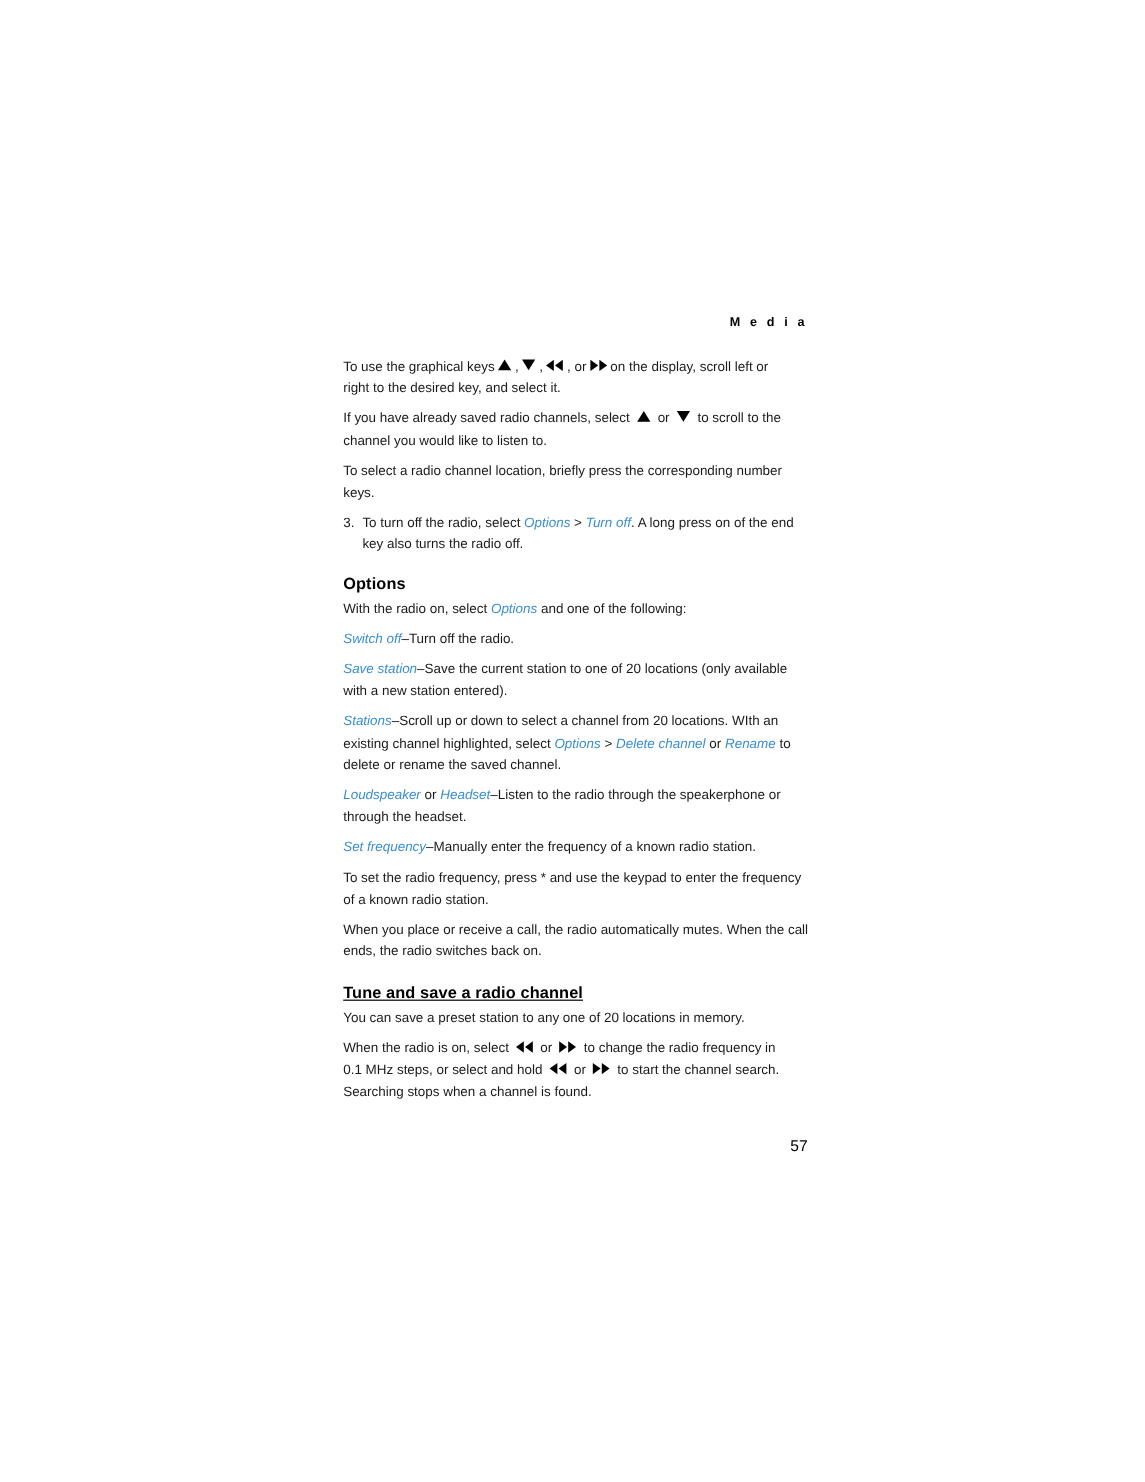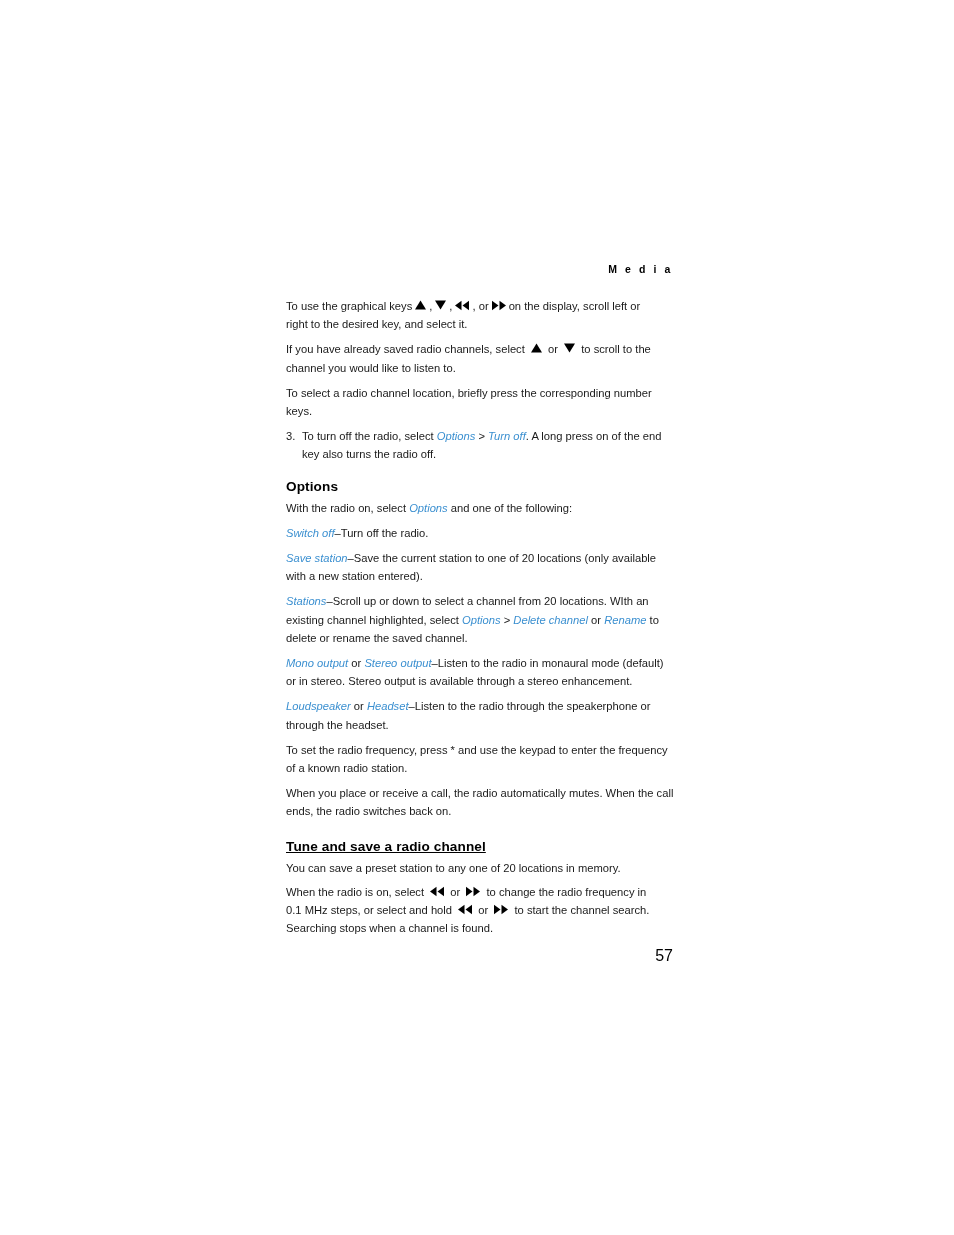--- a/index.html
+++ b/index.html
@@ -99,21 +99,21 @@
     vertical-align: -1px;
     margin: 0 2px;
   }
   .icon svg { display: block; }
   .page-number {
     position: absolute;
     left: 286px;
     top: 947px;
     width: 387px;
     text-align: right;
-    font-size: 16px;
+    font-size: 13px;
     color: #000;
   }
 </style>
 </head>
 <body>
 
 <div class="page">
 
   <div class="running-head">M e d i a</div>
 
@@ -146,24 +146,24 @@
     <h2 class="section-head">Options</h2>
 
     <p><span>With the radio on, select </span><span class="lnk">Options</span><span> and one of the following:</span></p>
 
     <p><span class="lnk">Switch off</span><span>–</span><span>Turn off the radio.</span></p>
 
     <p><span class="lnk">Save station</span><span>–</span><span>Save the current station to one of 20 locations (only available with a new station entered).</span></p>
 
     <p><span class="lnk">Stations</span><span>–</span><span>Scroll up or down to select a channel from 20 locations. WIth an existing channel highlighted, select </span><span class="lnk">Options</span><span class="gt"> &gt; </span><span class="lnk">Delete channel</span><span class="gt"> or </span><span class="lnk">Rename</span><span> to delete or rename the saved channel.</span></p>
 
-    <p><span class="lnk">Mono output</span><span> or </span><span class="lnk">Stereo output</span><span>–</span><span>Listen to the radio in monaural mode (default) or in stereo. Stereo output is available through a stereo enhancement.</span></p>
 
     <p><span class="lnk">Loudspeaker</span><span> or </span><span class="lnk">Headset</span><span>–</span><span>Listen to the radio through the speakerphone or through the headset.</span></p>
 
+    <p><span class="lnk">Set frequency</span><span>–</span><span>Manually enter the frequency of a known radio station.</span></p>
 
     <p>To set the radio frequency, press * and use the keypad to enter the frequency of a known radio station.</p>
     <p>When you place or receive a call, the radio automatically mutes. When the call ends, the radio switches back on.</p>
 
     <h2 class="section-head second">Tune and save a radio channel</h2>
 
     <p class="tight">You can save a preset station to any one of 20 locations in memory.</p>
 
     <p class="indent"><span>When the radio is on, select</span> <span class="icon"><svg width="16" height="11" viewBox="0 0 16 11">
             <polygon points="7.5,0.8 7.5,10.2 1,5.5" fill="#000"></polygon>

